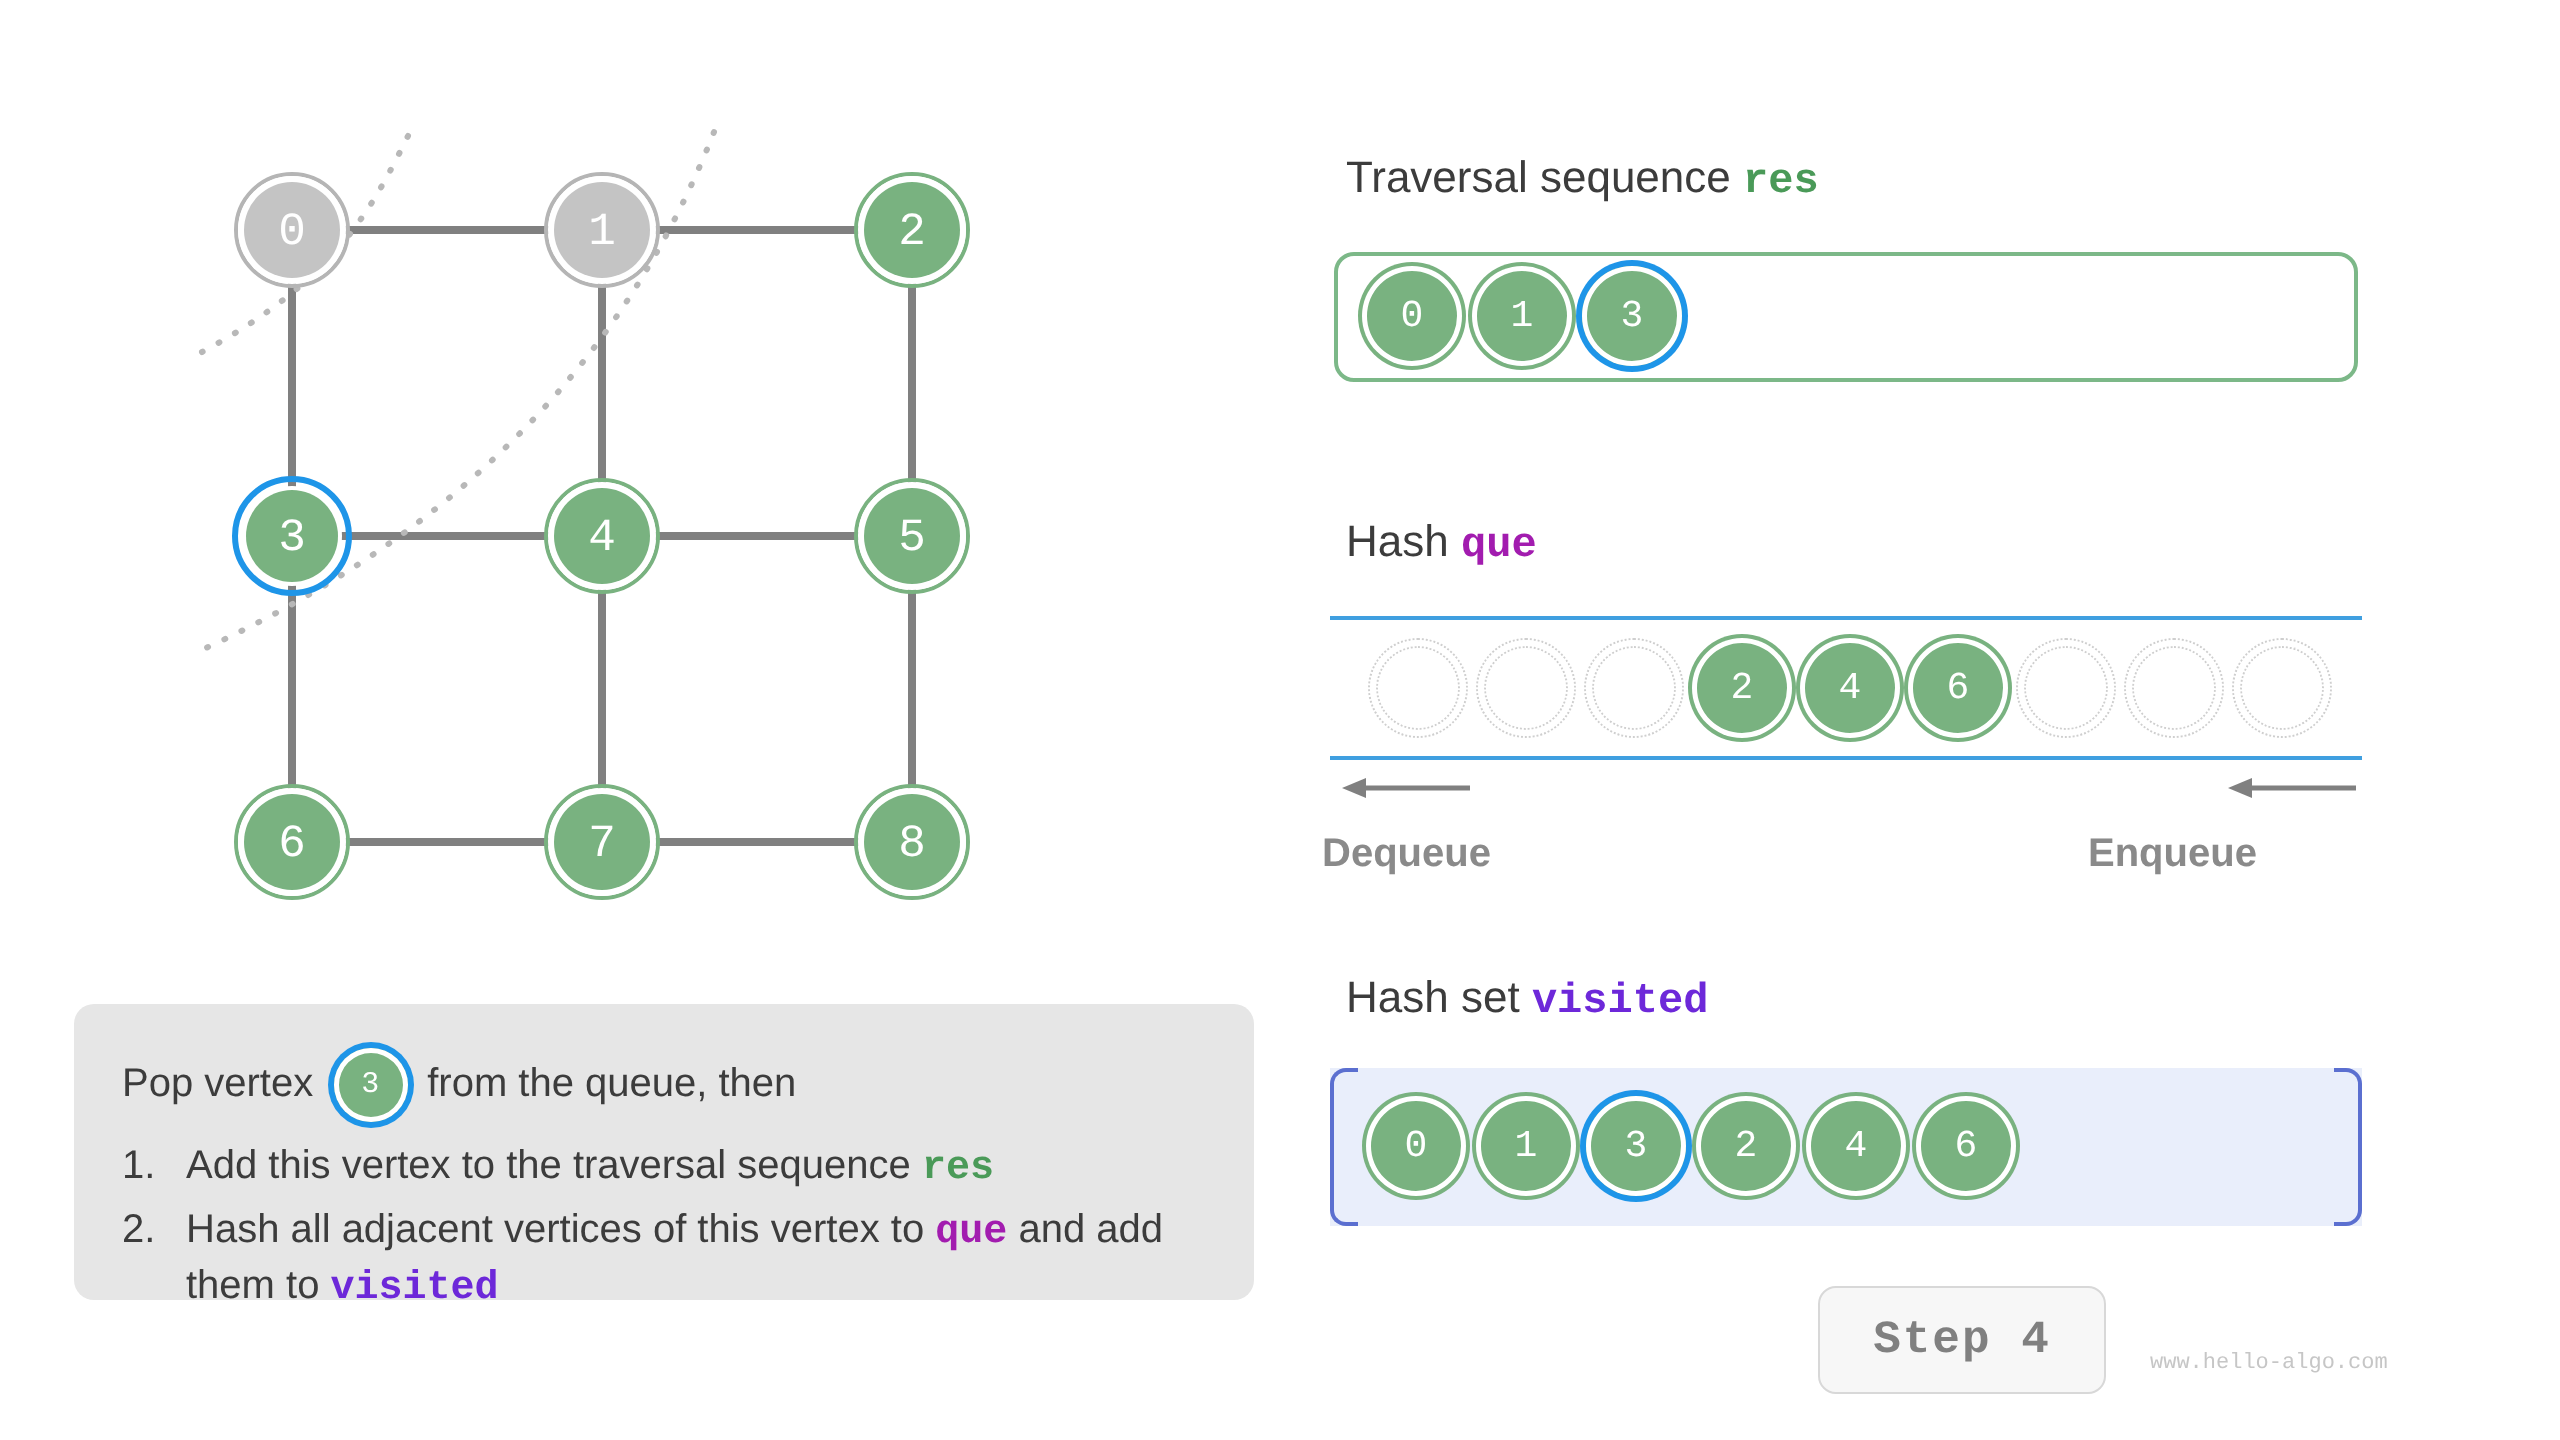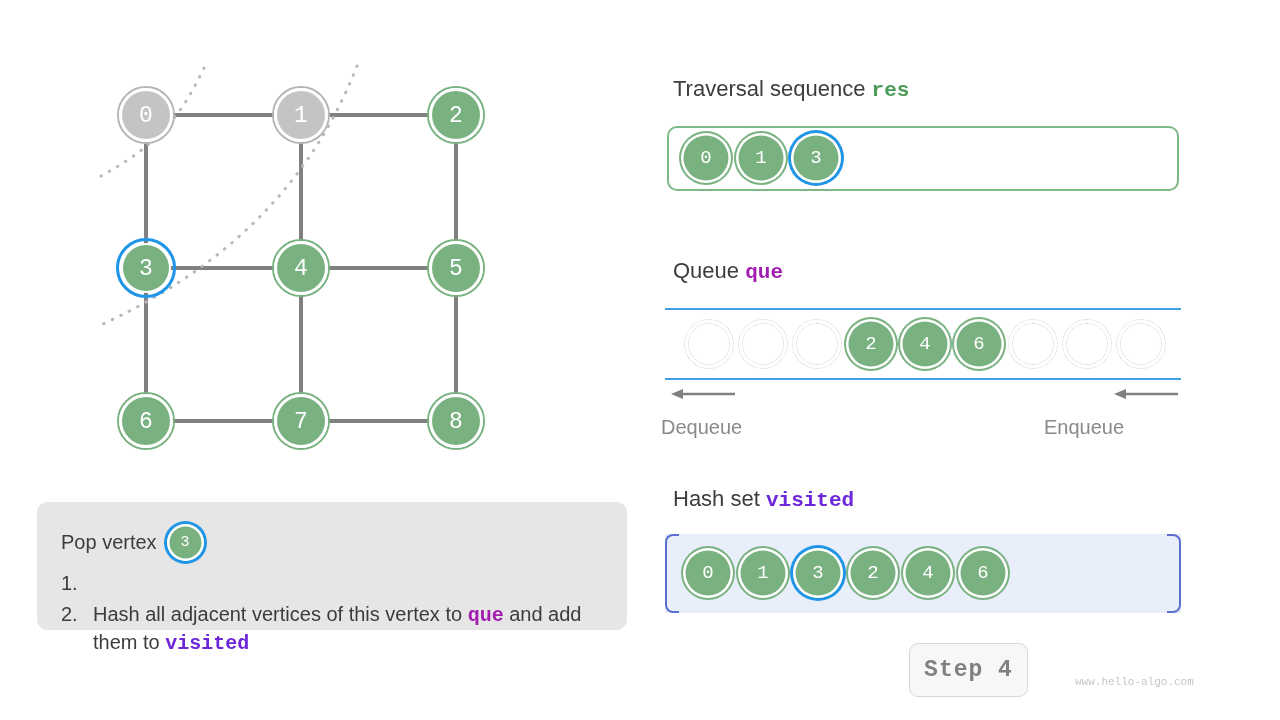--- a/index.html
+++ b/index.html
@@ -123,20 +123,21 @@
     top: 386px;
     width: 68px; height: 16px;
   }
   #dequeue-arrow { left: 669px; }
   #enqueue-arrow { left: 1112px; }
   .queue-arrow-label {
     position: absolute;
     top: 416px;
     font-size: 20px;
     color: #8a8a8a;
+    font-weight: bold;
   }
   #dequeue-label { left: 661px; }
   #enqueue-label { left: 1044px; }
 
   
   #visited-box {
     position: absolute;
     left: 665px; top: 534px;
     width: 516px; height: 79px;
     background: #e9eefb;
@@ -165,21 +166,21 @@
     position: absolute;
     left: 683px; top: 548px;
     display: flex;
     gap: 5px;
   }
 
   
   #explain-card {
     position: absolute;
     left: 37px; top: 502px;
-    width: 590px; height: 128px;
+    width: 590px; height: 148px;
     background: #e6e6e6;
     border-radius: 10px;
     box-sizing: border-box;
     padding: 20px 24px 0 24px;
   }
   #explain-lead {
     font-size: 20px;
     color: #3c3c3c;
     display: flex;
     align-items: center;
@@ -202,21 +203,21 @@
     gap: 12px;
     margin-bottom: 4px;
     line-height: 1.35;
   }
   #explain-list .num { width: 20px; flex: 0 0 auto; }
 
   
   #step-button {
     position: absolute;
     left: 909px; top: 643px;
-    width: 119px; height: 54px;
+    width: 144px; height: 54px;
     background: #f7f7f7;
     border: 1.5px solid #d8d8d8;
     border-radius: 9px;
     display: flex;
     align-items: center;
     justify-content: center;
     color: #808080;
     font-family: "Liberation Mono", "DejaVu Sans Mono", monospace;
     font-weight: bold;
     font-size: 23px;
@@ -325,21 +326,21 @@
     </div>
     <div class="node-chip chip-green">
       <span class="lbl">1</span>
     </div>
     <div class="node-chip chip-highlight">
       <span class="lbl">3</span>
     </div>
   </div>
 
 <div class="section-heading" style="left:673px; top:258px;">
-  <span>Queue</span>
+  <span>Hash</span>
   <span class="mono kw-blue">que</span>
 </div>
 <div id="queue-rail">
   <div class="rail-line rail-top"></div>
   <div class="rail-line rail-bottom"></div>
 </div>
 <div id="queue-slots">
     <div class="node-chip chip-empty"></div>
     <div class="node-chip chip-empty"></div>
     <div class="node-chip chip-empty"></div>
@@ -397,24 +398,26 @@
       <span class="lbl">6</span>
     </div>
   </div>
 
 <div id="explain-card">
   <div id="explain-lead">
     <span>Pop vertex</span>
     <span class="node-chip chip-highlight">
       <span class="lbl">3</span>
     </span>
+    <span>from the queue, then</span>
   </div>
   <ol id="explain-list">
       <li>
         <span class="num">1.</span>
+        <span><span>Add this vertex to the traversal sequence </span><span class="mono kw-green">res</span></span>
       </li>
       <li>
         <span class="num">2.</span>
         <span><span>Hash all adjacent vertices of this vertex to </span><span class="mono kw-blue">que</span><span> and add them to </span><span class="mono kw-indigo">visited</span></span>
       </li>
     </ol>
 </div>
 
 <div id="step-button">Step 4</div>
 <div id="watermark">www.hello-algo.com</div>

